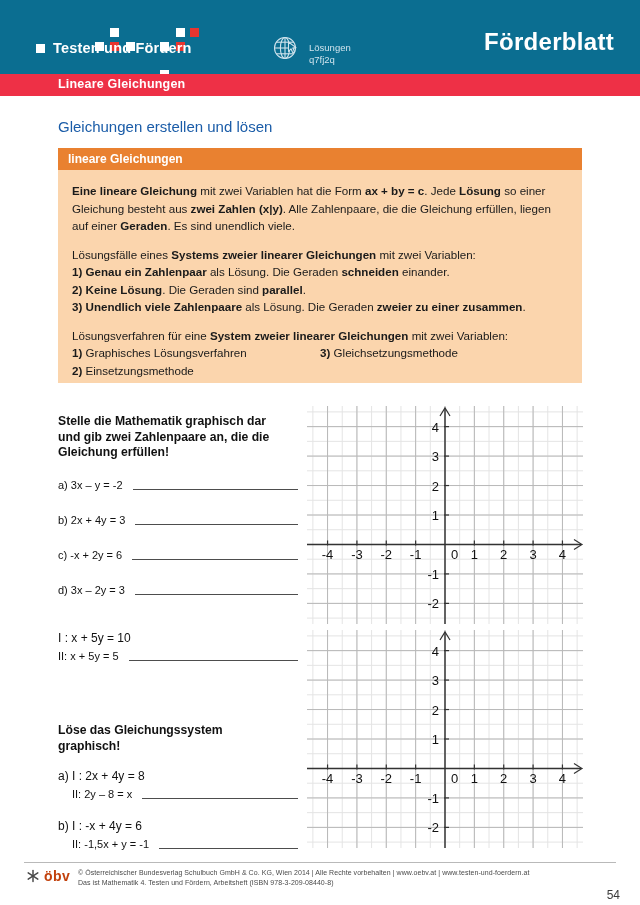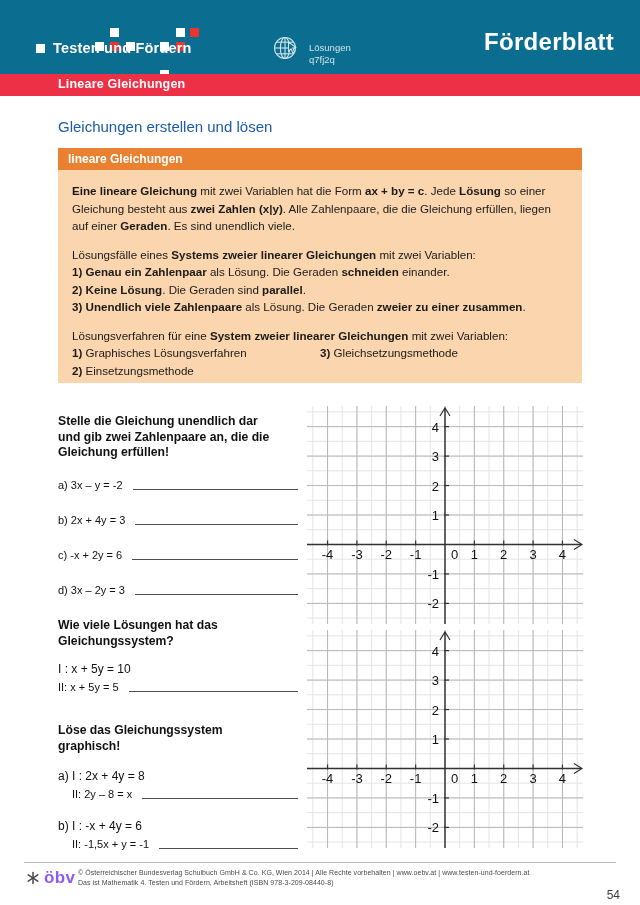--- a/index.html
+++ b/index.html
@@ -174,23 +174,23 @@
     border-top: 1px solid #b9b9b9;
   }
   .obv-logo {
     position: absolute;
     left: 26px; top: 868px;
     display: flex;
     align-items: center;
     gap: 4px;
   }
   .obv-text {
-    font-size: 17px;
+    font-size: 14px;
     font-weight: bold;
-    color: #8b5cf6;
+    color: #c2410c;
     letter-spacing: .4px;
     font-family: "Liberation Sans", sans-serif;
   }
   .footer-text {
     position: absolute;
     left: 78px; top: 868px;
     font-size: 7px;
     line-height: 10px;
     color: #4a4a4a;
     letter-spacing: .05px;
@@ -282,21 +282,21 @@
       </div>
       <div class="methods-col">
         <div><b>3)</b><span> Gleichsetzungsmethode</span></div>
       </div>
     </div>
   </div>
 </div>
 
 <div class="ex" style="top:414px;">
   <div class="ex-title">
-    <div>Stelle die Gleichung unendlich dar</div>
+    <div>Stelle die Mathematik graphisch dar</div>
     <div>und gib zwei Zahlenpaare an, die die</div>
     <div>Gleichung erfüllen!</div>
   </div>
 
   <div class="ex-row" style="margin-top:16px;">
     <span class="ex-label">a) 3x – y = -2</span>
     <span class="ex-line"></span>
   </div>
   <div class="ex-row" style="margin-top:19px;">
     <span class="ex-label">b) 2x + 4y = 3</span>
@@ -306,24 +306,20 @@
     <span class="ex-label">c) -x + 2y = 6</span>
     <span class="ex-line"></span>
   </div>
   <div class="ex-row" style="margin-top:19px;">
     <span class="ex-label">d) 3x – 2y = 3</span>
     <span class="ex-line"></span>
   </div>
 </div>
 
 <div class="ex" style="top:618px;">
-  <div class="ex-title">
-    <div>Wie viele Lösungen hat das</div>
-    <div>Gleichungssystem?</div>
-  </div>
   <div class="ex-plain" style="margin-top:12px;">I : x + 5y = 10</div>
   <div class="ex-row" style="margin-top:2px;">
     <span class="ex-label">II: x + 5y = 5</span>
     <span class="ex-line"></span>
   </div>
 </div>
 
 <div class="ex" style="top:723px;">
   <div class="ex-title">
     <div>Löse das Gleichungssystem</div>

